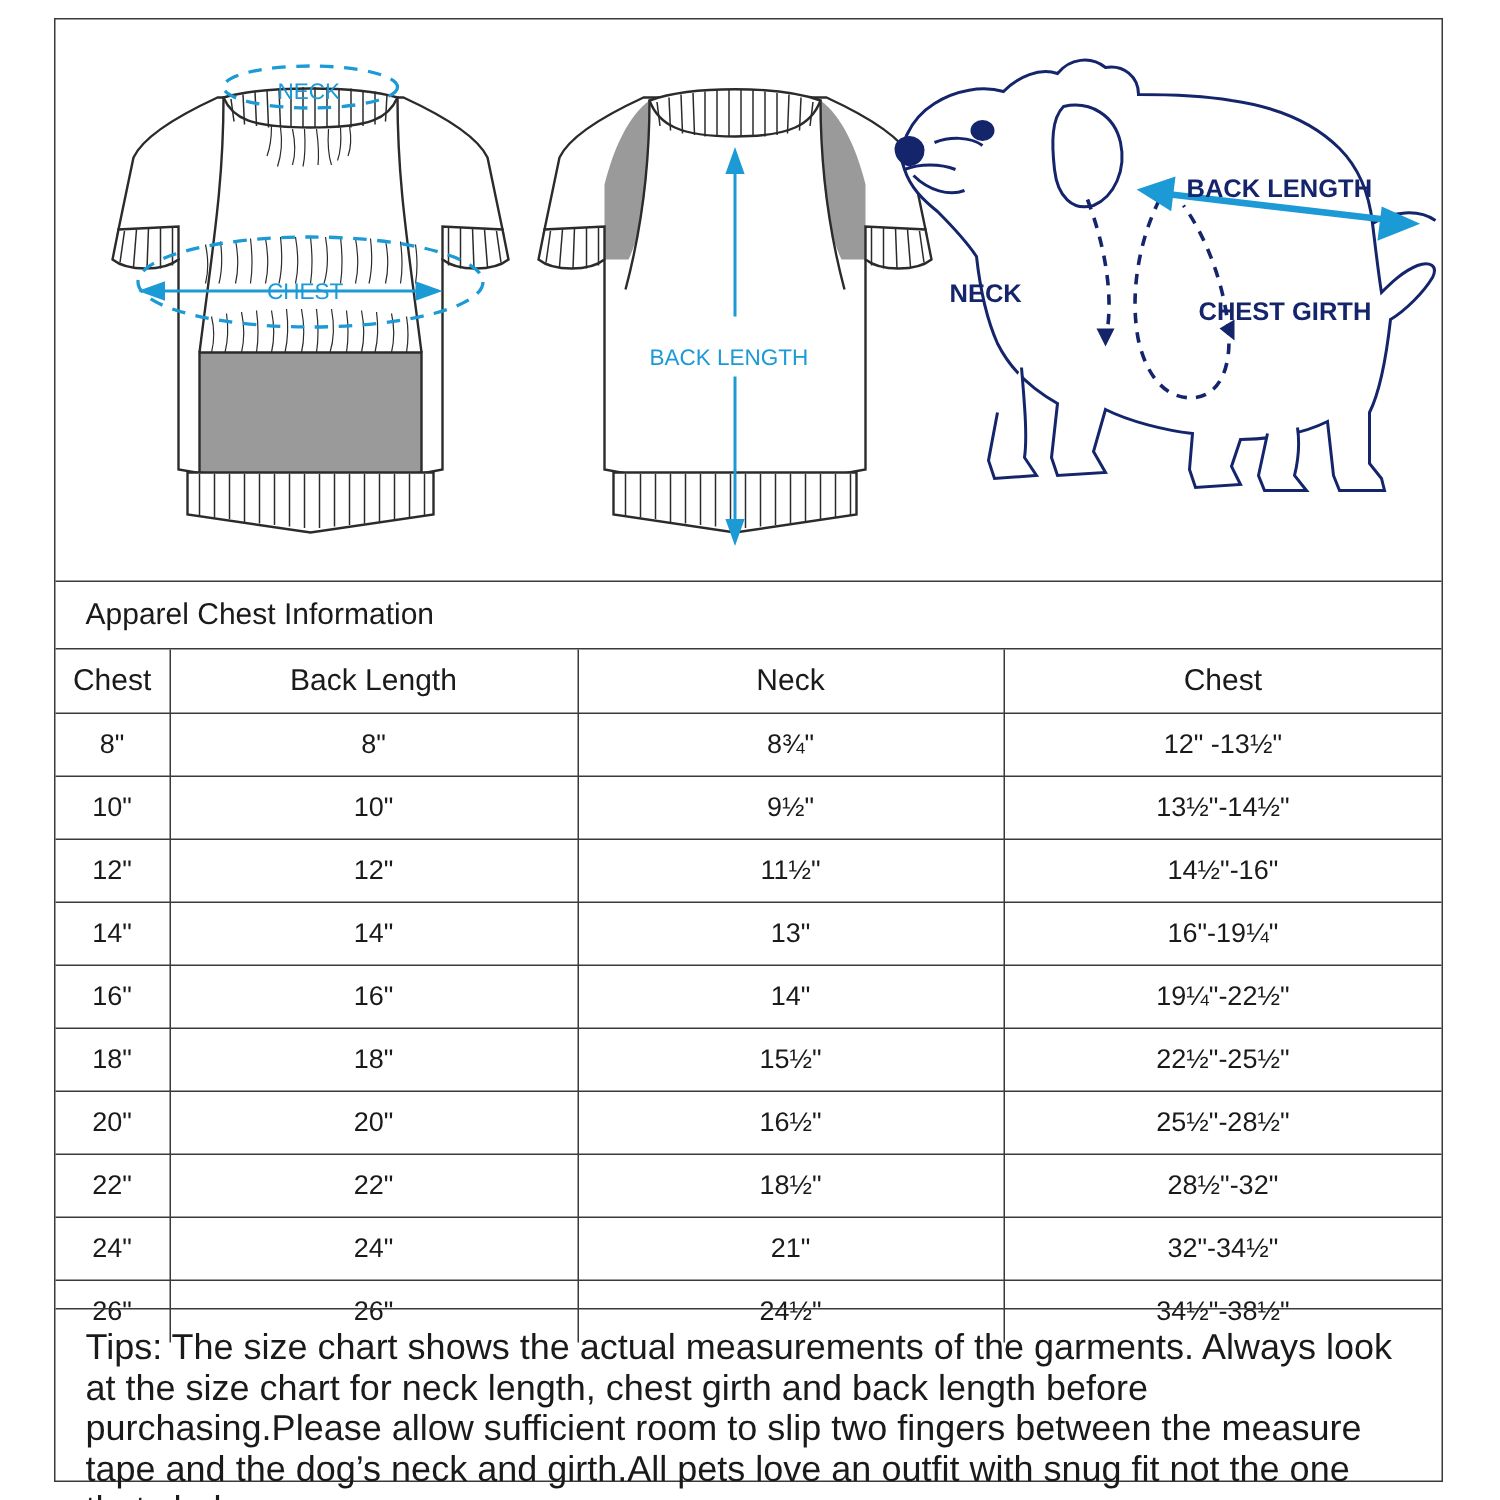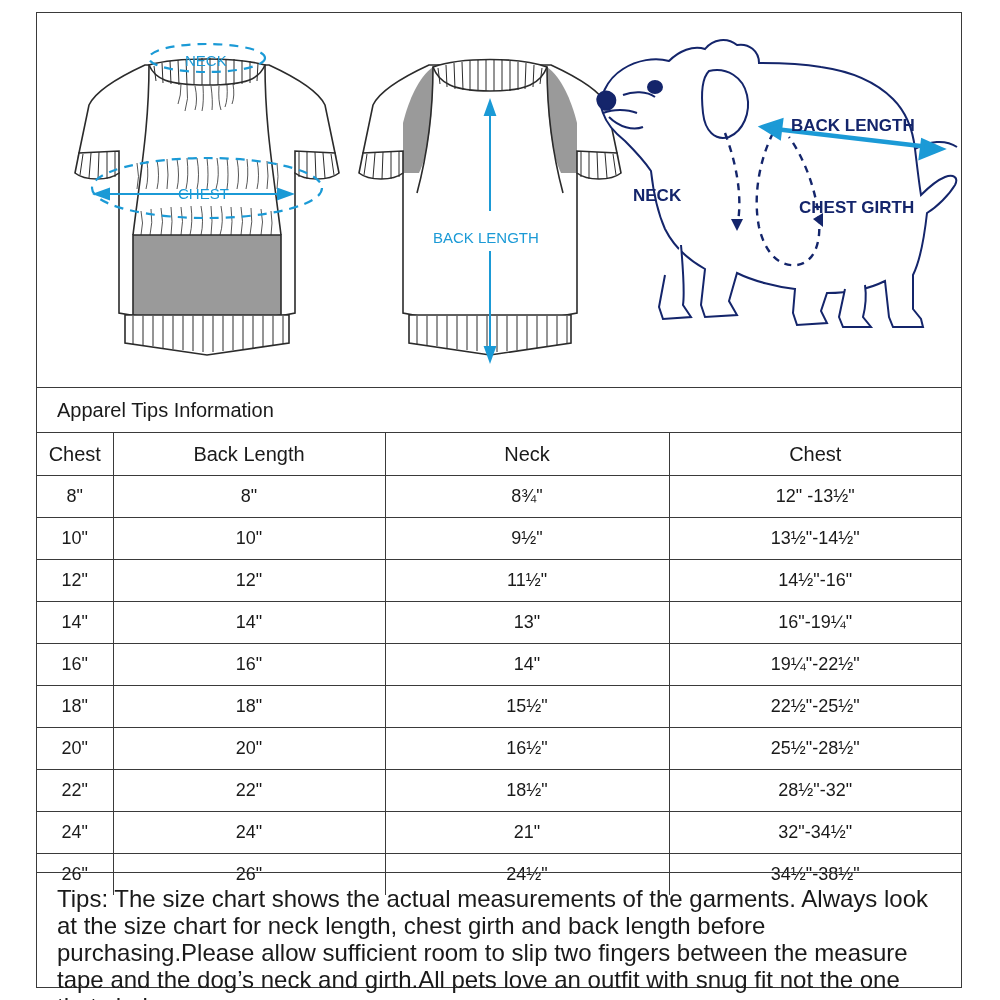--- a/index.html
+++ b/index.html
@@ -369,21 +369,21 @@
           <polygon points="726,114 744,108 742,124"></polygon>
           <polygon points="904,136 886,128 884,144"></polygon>
         </g>
         <text class="lbl-navy" x="754" y="118" font-size="17">BACK LENGTH</text>
         <text class="lbl-navy" x="596" y="188" font-size="17">NECK</text>
         <text class="lbl-navy" x="762" y="200" font-size="17">CHEST GIRTH</text>
       </svg>
     </div>
   </div>
 
-  <div class="table-title">Apparel Tips Information</div>
+  <div class="table-title">Apparel Chest Information</div>
 
   <table class="size">
     <colgroup>
         <col class="c1">
         <col class="c2">
         <col class="c3">
         <col class="c4">
       </colgroup>
     <thead>
       <tr>

